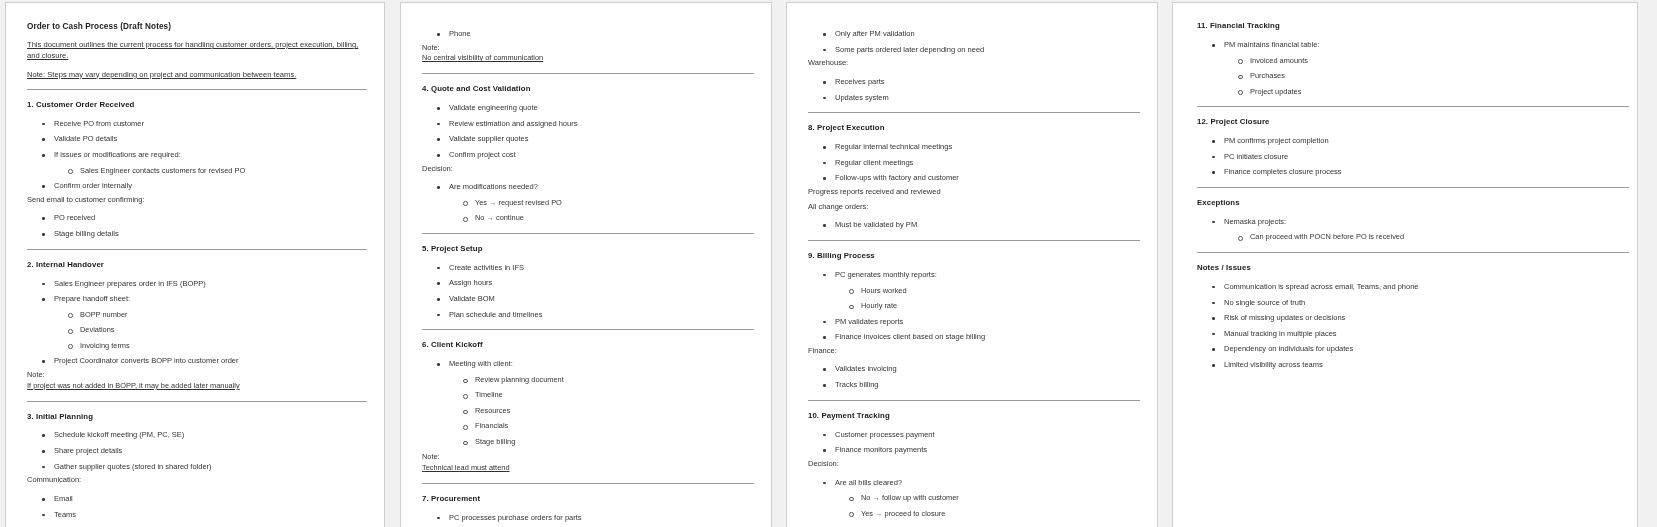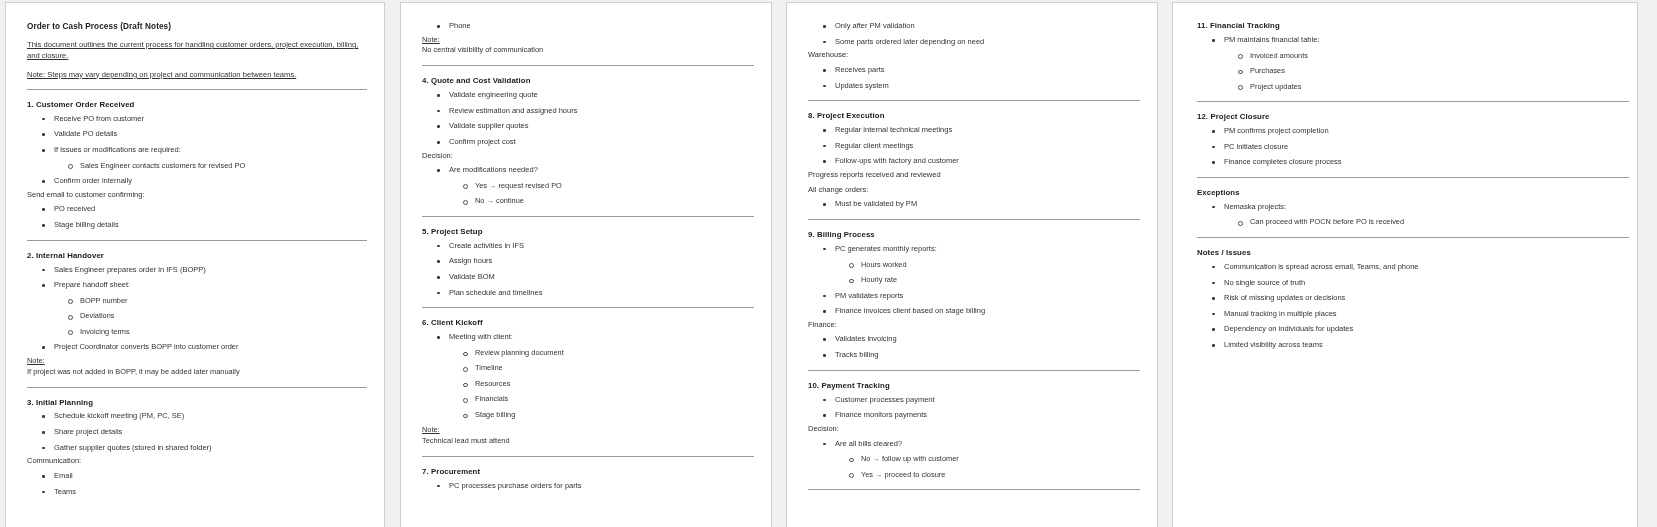--- a/index.html
+++ b/index.html
@@ -75,21 +75,21 @@
     letter-spacing: 0.1px;
     margin: 0 0 3px 0;
     line-height: 1.4;
   }
 
   ul.lvl1, ul.lvl2 {
     list-style: none;
     margin: 0;
     padding: 0;
   }
-  ul.lvl1 { margin: 0 0 3px 0; }
+  ul.lvl1 { margin: 8px 0 3px 0; }
 
   li.bullet {
     position: relative;
     font-size: 7.5px;
     line-height: 1.42;
     color: #333333;
     padding: 0 0 0 27px;
     margin: 0 0 5px 0;
   }
   li.bullet:last-child { margin-bottom: 0; }
@@ -125,22 +125,22 @@
     color: #313131;
     margin: 0 0 4px 0;
   }
 
   .note-block {
     font-size: 7.4px;
     line-height: 1.45;
     color: #313131;
     margin: 2px 0 0 0;
   }
-  .note-block .note-label { display: block; text-decoration: underline; }
-  .note-block .note-text { display: block; }
+  .note-block .note-label { display: block; }
+  .note-block .note-text { display: block; text-decoration: underline; }
 </style>
 </head>
 <body>
 
 <div id="doc-viewer">
 
   <div class="doc-page p1">
     <div class="page-body">
 
       <div class="doc-title">Order to Cash Process (Draft Notes)</div>

